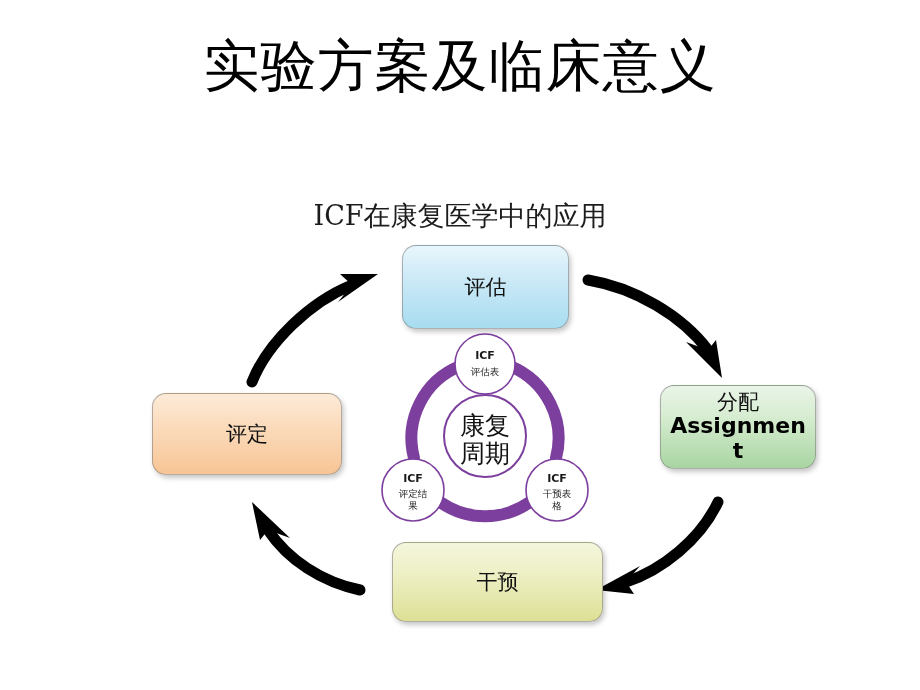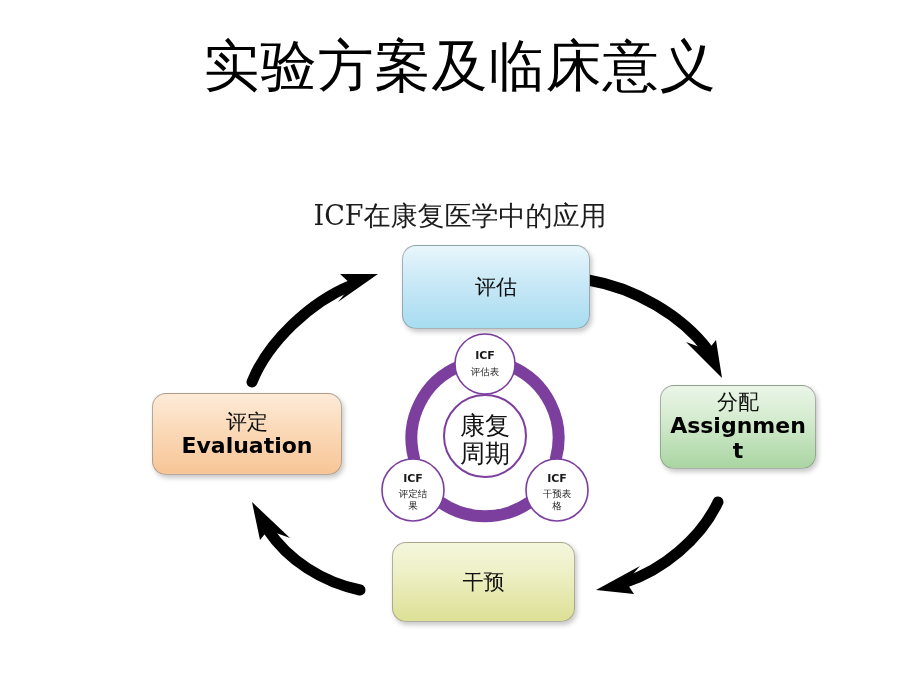--- a/index.html
+++ b/index.html
@@ -89,29 +89,29 @@
     font-family: "DejaVu Sans", "Liberation Sans", sans-serif;
     font-size: 22px;
     font-weight: bold;
     color: #000000;
     line-height: 1.12;
     word-break: break-all;
     max-width: 100%;
   }
 
   #box-assessment {
-    left: 402px;  top: 15px;  width: 188px; height: 84px;
+    left: 402px;  top: 15px;  width: 167px; height: 84px;
     background: linear-gradient(180deg, #e8f6fc 0%, #cdeaf7 38%, #a7dcf0 100%);
   }
   #box-assignment {
     left: 660px;  top: 155px; width: 156px; height: 84px;
     background: linear-gradient(180deg, #eaf5e8 0%, #d6ecd0 38%, #a9d5a2 100%);
   }
   #box-intervention {
-    left: 392px;  top: 312px; width: 183px; height: 80px;
+    left: 392px;  top: 312px; width: 211px; height: 80px;
     background: linear-gradient(180deg, #f4f6dc 0%, #eef0c6 38%, #dde095 100%);
   }
   #box-evaluation {
     left: 152px;  top: 163px; width: 190px; height: 82px;
     background: linear-gradient(180deg, #fdebd8 0%, #fbdcbd 38%, #f7c596 100%);
   }
 
   
   #cycle-arrows {
     position: absolute;
@@ -226,17 +226,16 @@
       <div class="stage-cn">分配</div>
       <div class="stage-en">Assignment</div>
     </div>
 
     <div class="stage-box" id="box-intervention">
       <div class="stage-cn">干预</div>
     </div>
 
     <div class="stage-box" id="box-evaluation">
       <div class="stage-cn">评定</div>
-      <div class="stage-en">Evaluation</div>
     </div>
 
   </div>
 </div>
 
 </body></html>

